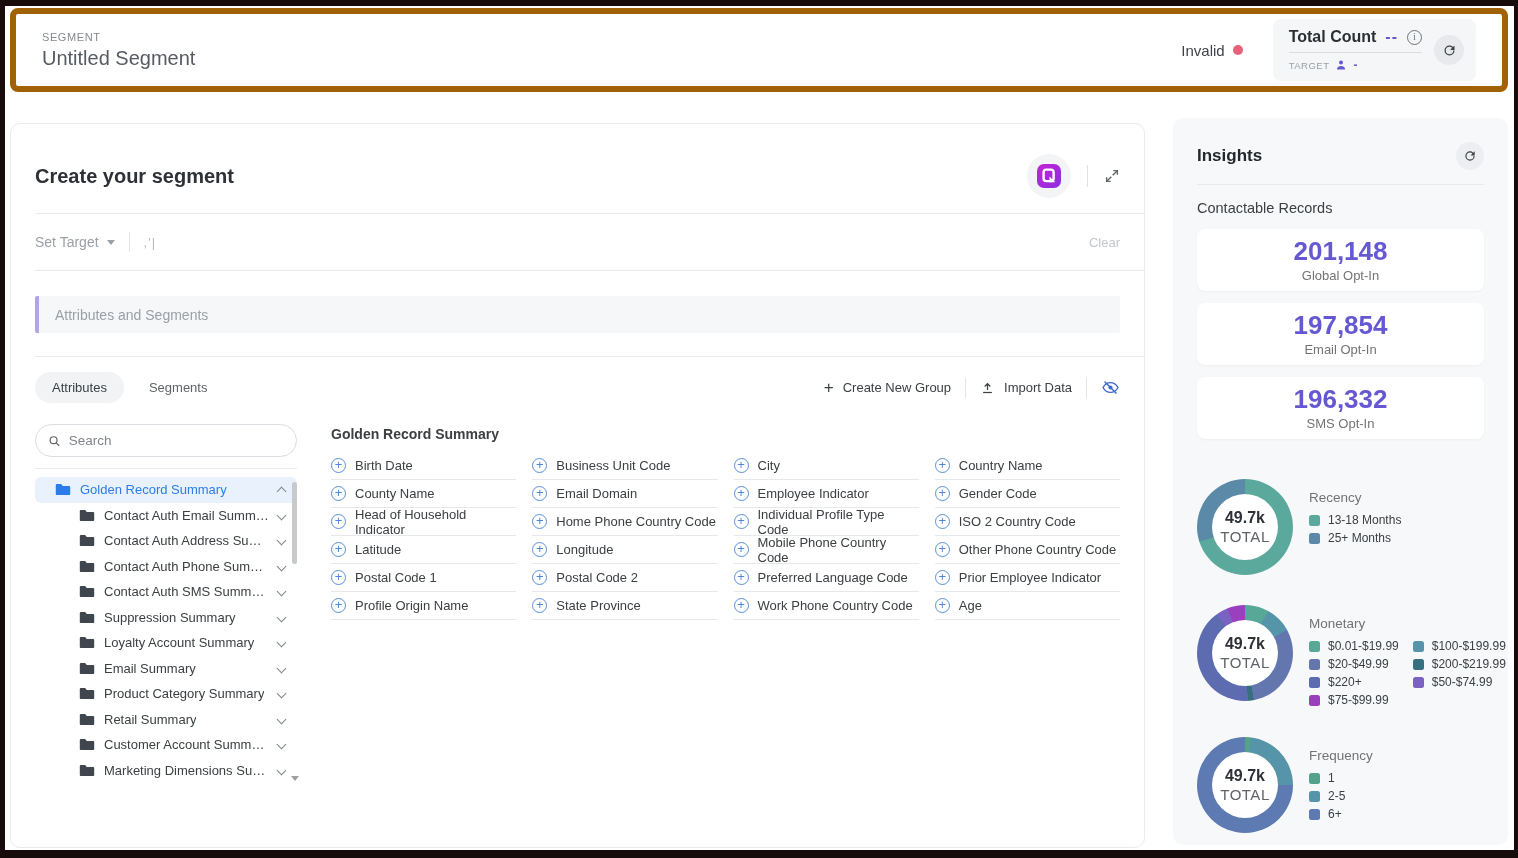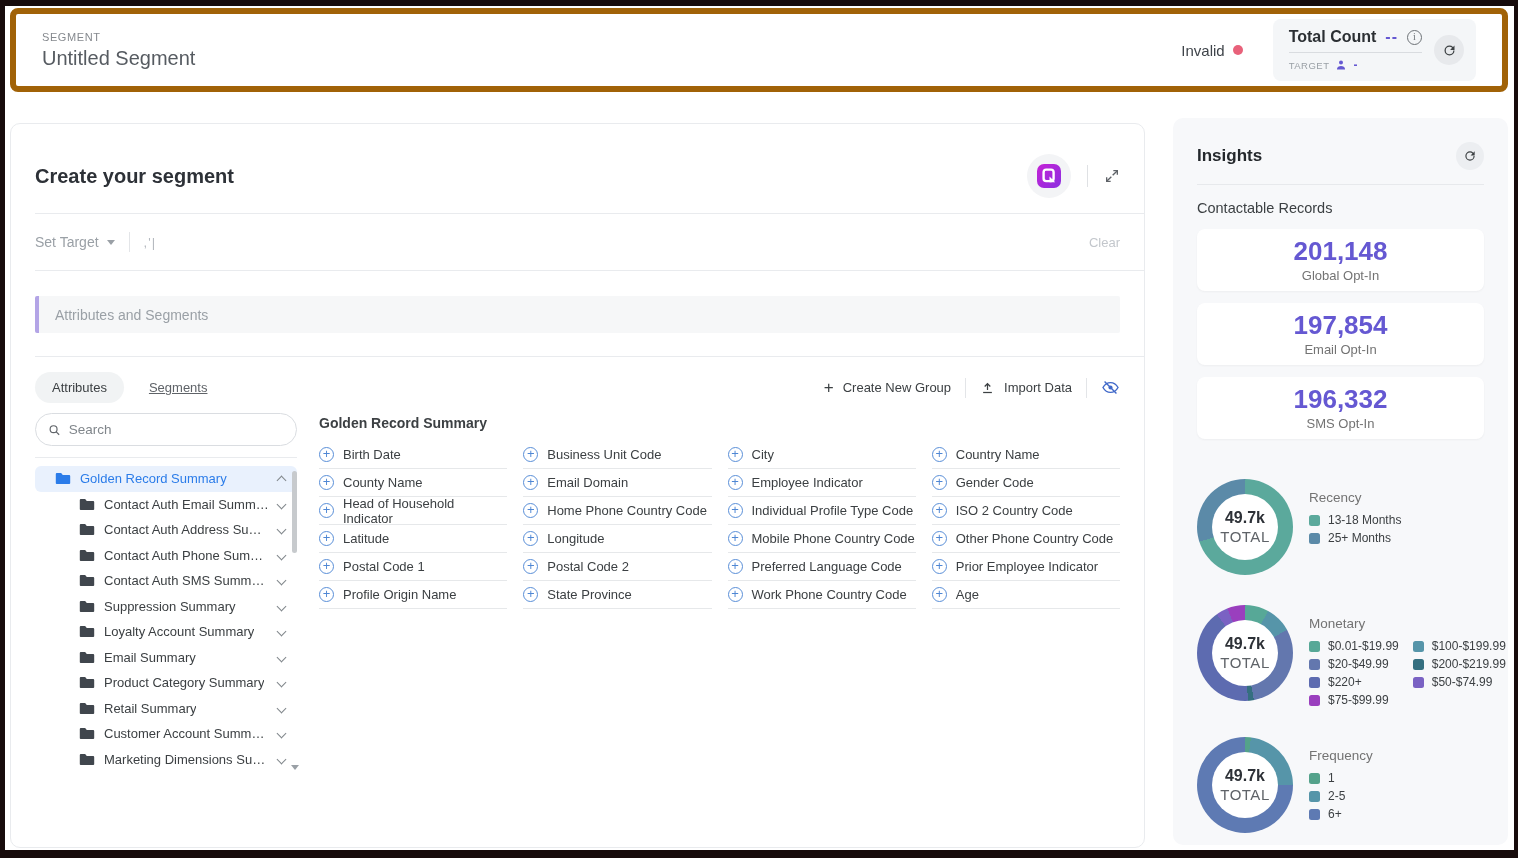--- a/index.html
+++ b/index.html
@@ -42,25 +42,25 @@
   .set-target { display:flex; align-items:center; gap:8px; font-size:14px; color:#9aa0a6; background:none; border:none; cursor:pointer; }
   .caret-down { width:0; height:0; border-left:4px solid transparent; border-right:4px solid transparent; border-top:5px solid #9aa0a6; }
   .vdiv2 { width:1px; height:20px; background:#e3e5e8; margin:0 14px; }
   .cursor-glyph { font-size:13px; color:#b4b9bf; letter-spacing:1px; }
   .clear-btn { margin-left:auto; font-size:13px; color:#c3c7cc; background:none; border:none; cursor:pointer; }
   .placeholder-bar { margin:25px 24px 0 24px; height:37px; background:#f6f7f8; border-left:4px solid #b3a4e6; border-radius:2px; display:flex; align-items:center; padding-left:16px; font-size:14px; color:#9aa0a6; }
   .hr.m2 { margin-top:23px; }
   .tabs-row { margin:15px 24px 0 24px; height:31px; display:flex; align-items:center; }
   .tab { font-size:13px; border:none; background:none; cursor:pointer; padding:8px 17px; border-radius:16px; color:#5f6368; }
   .tab.active { background:#f1f3f4; color:#3c4043; font-weight:500; }
-  .tab + .tab { margin-left:8px;text-decoration:underline; }
+  .tab + .tab { margin-left:8px; }
   .actions { margin-left:auto; display:flex; align-items:center; }
   .action-btn { display:flex; align-items:center; gap:9px; font-size:13px; color:#3c4043; background:none; border:none; cursor:pointer; }
   .plus-glyph { font-size:17px; font-weight:400; color:#3c4043; line-height:1; }
-  .content { display:flex; margin-top:10px; padding:0 24px; gap:22px; }
+  .content { display:flex; margin-top:21px; padding:0 24px; gap:34px; }
 
   
   .tree-panel { width:262px; flex:none; position:relative; }
   .search-box { height:33px; border:1px solid #dadde1; border-radius:17px; display:flex; align-items:center; padding:0 12px; gap:8px; background:#fff; }
   .search-box input { border:none; outline:none; font-size:13.5px; color:#3c4043; width:100%; background:transparent; font-family:"Liberation Sans", sans-serif; }
   .search-box input::placeholder { color:#80868b; }
   .tree-hr { border-top:1px solid #e9ebee; margin-top:11px; }
   .tree { margin-top:8px; display:flex; flex-direction:column; }
   .tree-item { height:25.5px; display:flex; align-items:center; gap:9px; padding:0 12px 0 20px; cursor:pointer; font-size:13px; color:#3c4043; }
   .tree-item.child { padding-left:44px; }

